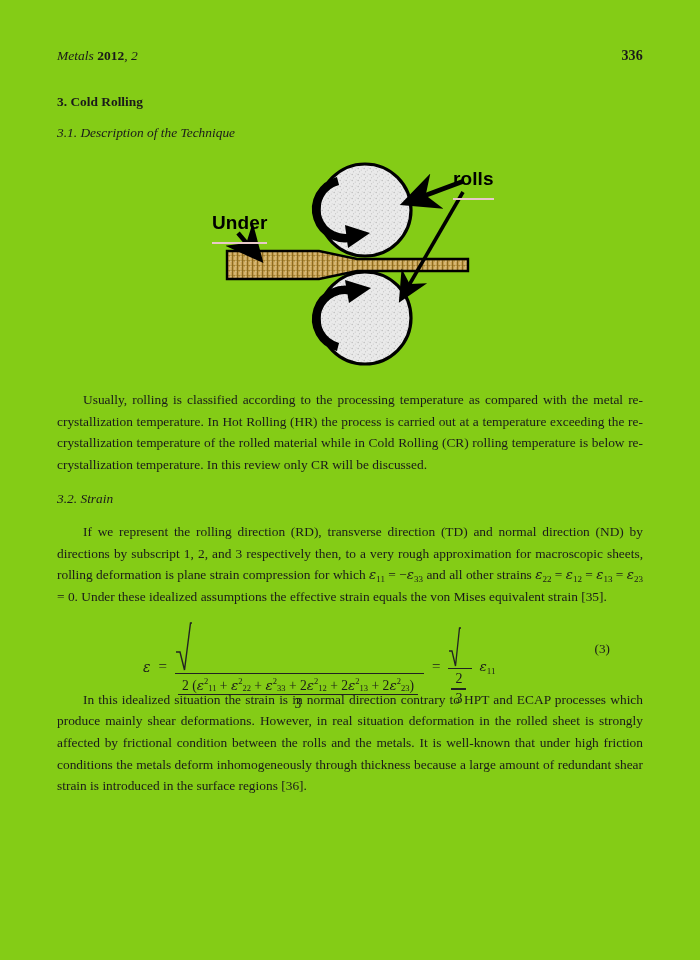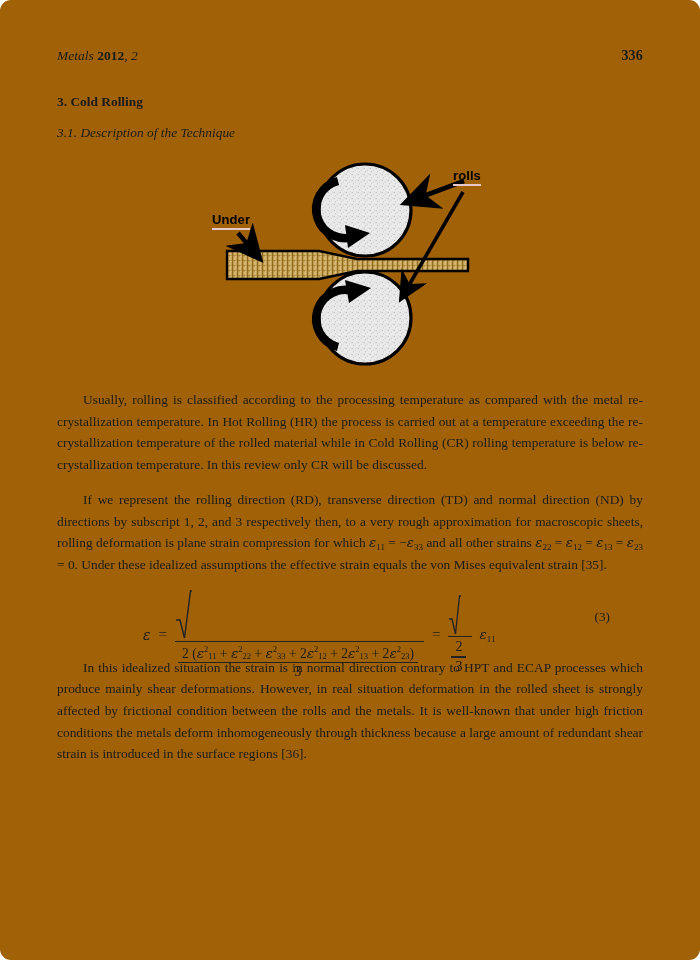--- a/index.html
+++ b/index.html
@@ -11,22 +11,21 @@
     width: 700px;
     height: 960px;
     position: relative;
     font-family: "Liberation Serif", serif;
     color: #1a1a1a;
     overflow: hidden;
   }
   .page {
     position: absolute;
     inset: 0;
-    background: #a16207;
-    border-radius: 11px;
+    background: #84cc16;
   }
   .content {
     position: absolute;
     left: 57px;
     top: 48px;
     width: 586px;
   }
 
   
   .runhead {
@@ -75,25 +74,25 @@
     position: relative;
     height: 228px;
     margin: 0 0 6px 0;
   }
   .fig-svg { position: absolute; left: 0; top: 0; }
 
   .fig-label {
     position: absolute;
     font-family: "Liberation Sans", sans-serif;
     font-weight: bold;
-    font-size: 13px;
+    font-size: 19px;
     color: #000;
     letter-spacing: .1px;
     border-bottom: 2px solid #e8c9c9;
-    padding-bottom: 1px;
+    padding-bottom: 9px;
     line-height: 1.05;
   }
   .lbl-sample { left: 155px; top: 58px; }
   .lbl-rolls  { left: 396px; top: 14px; }
 
   
   .eq-row {
     position: relative;
     height: 58px;
     margin: 12px 0 10px 0;
@@ -211,20 +210,21 @@
 
         <line x1="406" y1="37" x2="344" y2="144" stroke="#000" stroke-width="3.6" marker-end="url(#ah)"></line>
       </svg>
 
       <div class="fig-label lbl-sample">Under</div>
       <div class="fig-label lbl-rolls">rolls</div>
     </div>
 
     <p class="body indent">Usually, rolling is classified according to the processing temperature as compared with the metal re-crystallization temperature. In Hot Rolling (HR) the process is carried out at a temperature exceeding the re-crystallization temperature of the rolled material while in Cold Rolling (CR) rolling temperature is below re-crystallization temperature. In this review only CR will be discussed.</p>
 
+    <h3 class="subsec">3.2. Strain</h3>
 
     <p class="body indent"><span>If we represent the rolling direction (RD), transverse direction (TD) and normal direction (ND) by directions by subscript 1, 2, and 3 respectively then, to a very rough approximation for macroscopic sheets, rolling deformation is plane strain compression for which </span><span class="eps">ε</span><sub>11</sub><span> = −</span><span class="eps">ε</span><sub>33</sub><span> and all other strains </span><span class="eps">ε</span><sub>22</sub><span> = </span><span class="eps">ε</span><sub>12</sub><span> = </span><span class="eps">ε</span><sub>13</sub><span> = </span><span class="eps">ε</span><sub>23</sub><span> = 0. Under these idealized assumptions the effective strain equals the von Mises equivalent strain [35].</span></p>
 
     <div class="eq-row">
       <div class="eq-body">
         <span class="eps v-eps">ε</span>
         <span class="eq-eq">=</span>
 
         <span class="radical">
           <svg class="rad-sign" width="17" height="52" viewBox="0 0 17 52">

